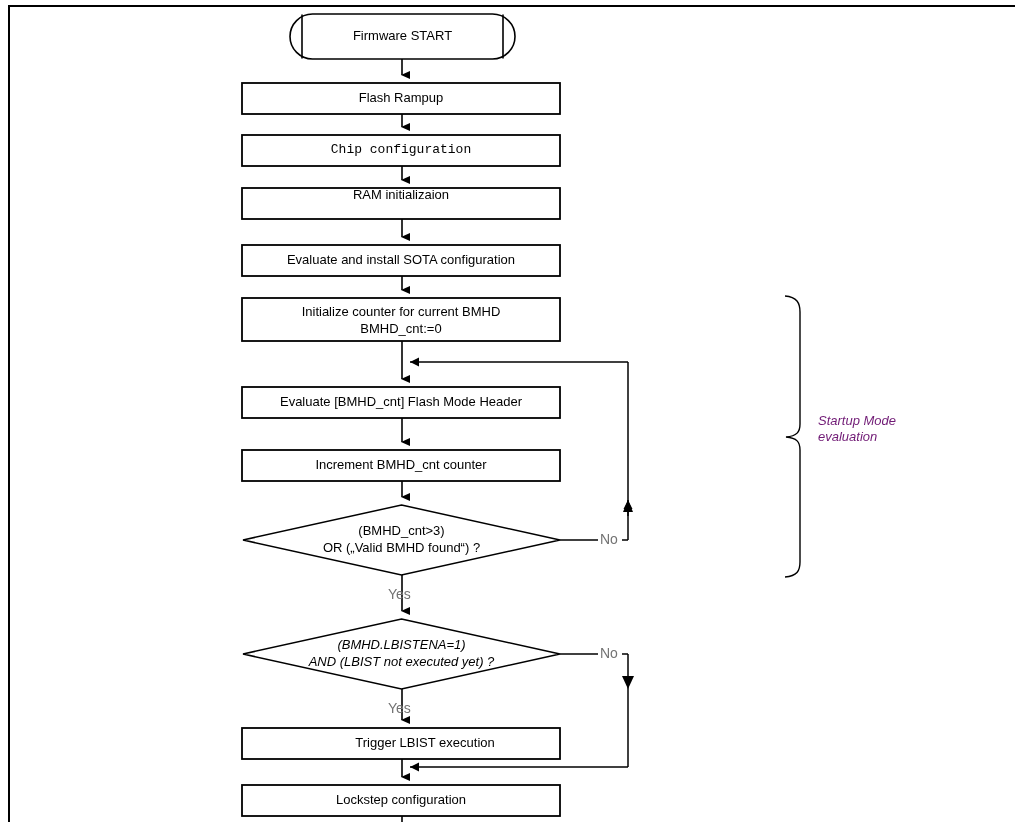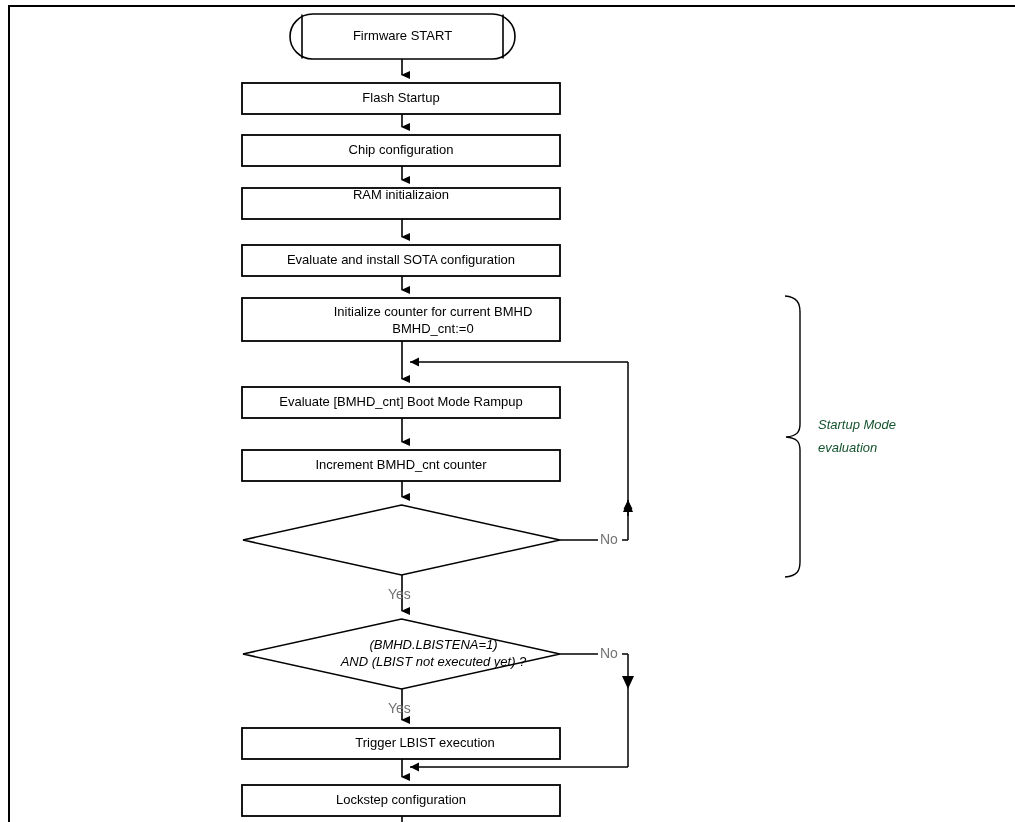--- a/index.html
+++ b/index.html
@@ -47,35 +47,35 @@
   
   .node-text {
     position: absolute;
     text-align: center;
     font-size: 13px;
     line-height: 16px;
     color: #000;
     white-space: pre;
     pointer-events: none;
   }
-  .node-text.two-line { line-height: 17px; margin-left: 32px; }
+  .node-text.two-line { line-height: 17px; }
 
   .edge-label {
     position: absolute;
     font-size: 14px;
     color: #737373;
     white-space: nowrap;
   }
 
   .brace-label {
     position: absolute;
     font-style: italic;
     font-size: 13px;
-    line-height: 23px;
-    color: #14532d;
+    line-height: 16px;
+    color: #701a75;
     white-space: pre;
   }
 </style>
 </head>
 <body>
 
 <div id="page">
 
   <div class="page-border-top"></div>
   <div class="page-border-left"></div>
@@ -153,35 +153,37 @@
     <line x1="402" y1="816" x2="402" y2="822" stroke="#000" stroke-width="1.6"></line>
 
     <path d="M785,296 C 797,297 800,303 800,312
              L 800,424 C 800,432 797,436 786,437
              C 797,438 800,442 800,450
              L 800,562 C 800,571 797,576 785,577" fill="none" stroke="#000000" stroke-width="1.4"></path>
   </svg>
 
   <div class="node-text" style="left:290px; top:28px; width:225px;">Firmware START</div>
 
-  <div class="node-text" style="left:242px; top:90px; width:318px;">Flash Startup</div>
+  <div class="node-text" style="left:242px; top:90px; width:318px;">Flash Rampup</div>
 
-  <div class="node-text" style="left:242px; top:142px; width:318px;">Chip configuration</div>
+  <div class="node-text" style="left:242px; top:142px; width:318px;font-family:Liberation Mono, monospace;">Chip configuration</div>
 
   <div class="node-text" style="left:242px; top:187px; width:318px;">RAM initializaion</div>
 
   <div class="node-text" style="left:242px; top:252px; width:318px;">Evaluate and install SOTA configuration</div>
 
   <div class="node-text two-line" style="left:242px; top:303px; width:318px;">Initialize counter for current BMHD
 BMHD_cnt:=0</div>
 
-  <div class="node-text" style="left:242px; top:394px; width:318px;">Evaluate [BMHD_cnt] Boot Mode Rampup</div>
+  <div class="node-text" style="left:242px; top:394px; width:318px;">Evaluate [BMHD_cnt] Flash Mode Header</div>
 
   <div class="node-text" style="left:242px; top:457px; width:318px;">Increment BMHD_cnt counter</div>
 
+  <div class="node-text two-line" style="left:243px; top:522px; width:317px;">(BMHD_cnt&gt;3)
+OR („Valid BMHD found“) ?</div>
 
   <div class="node-text two-line" style="left:243px; top:636px; width:317px;font-style:italic;">(BMHD.LBISTENA=1)
 AND (LBIST not executed yet) ?</div>
 
   <div class="node-text" style="left:242px; top:735px; width:318px;margin-left:24px;">Trigger LBIST execution</div>
 
   <div class="node-text" style="left:242px; top:792px; width:318px;">Lockstep configuration</div>
 
   <div class="edge-label" style="left:600px; top:531px;">No</div>
   <div class="edge-label" style="left:388px; top:586px;">Yes</div>

